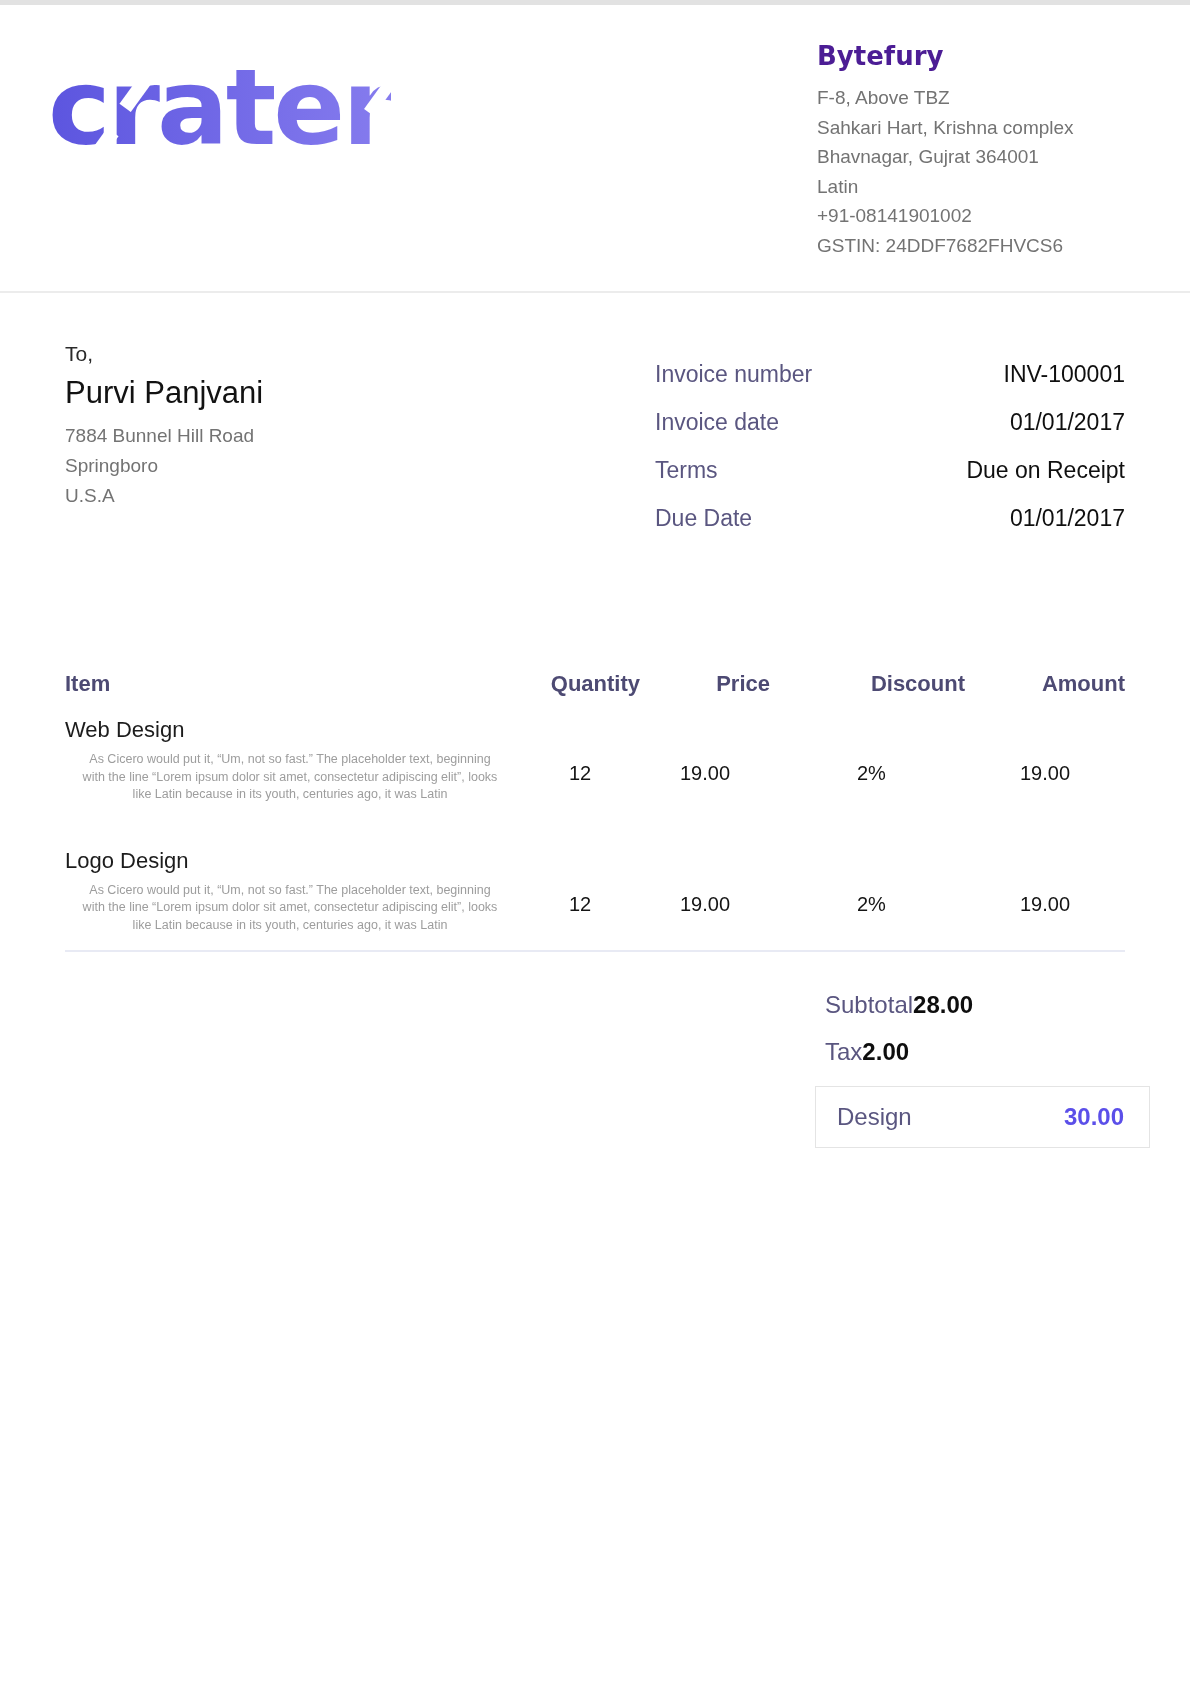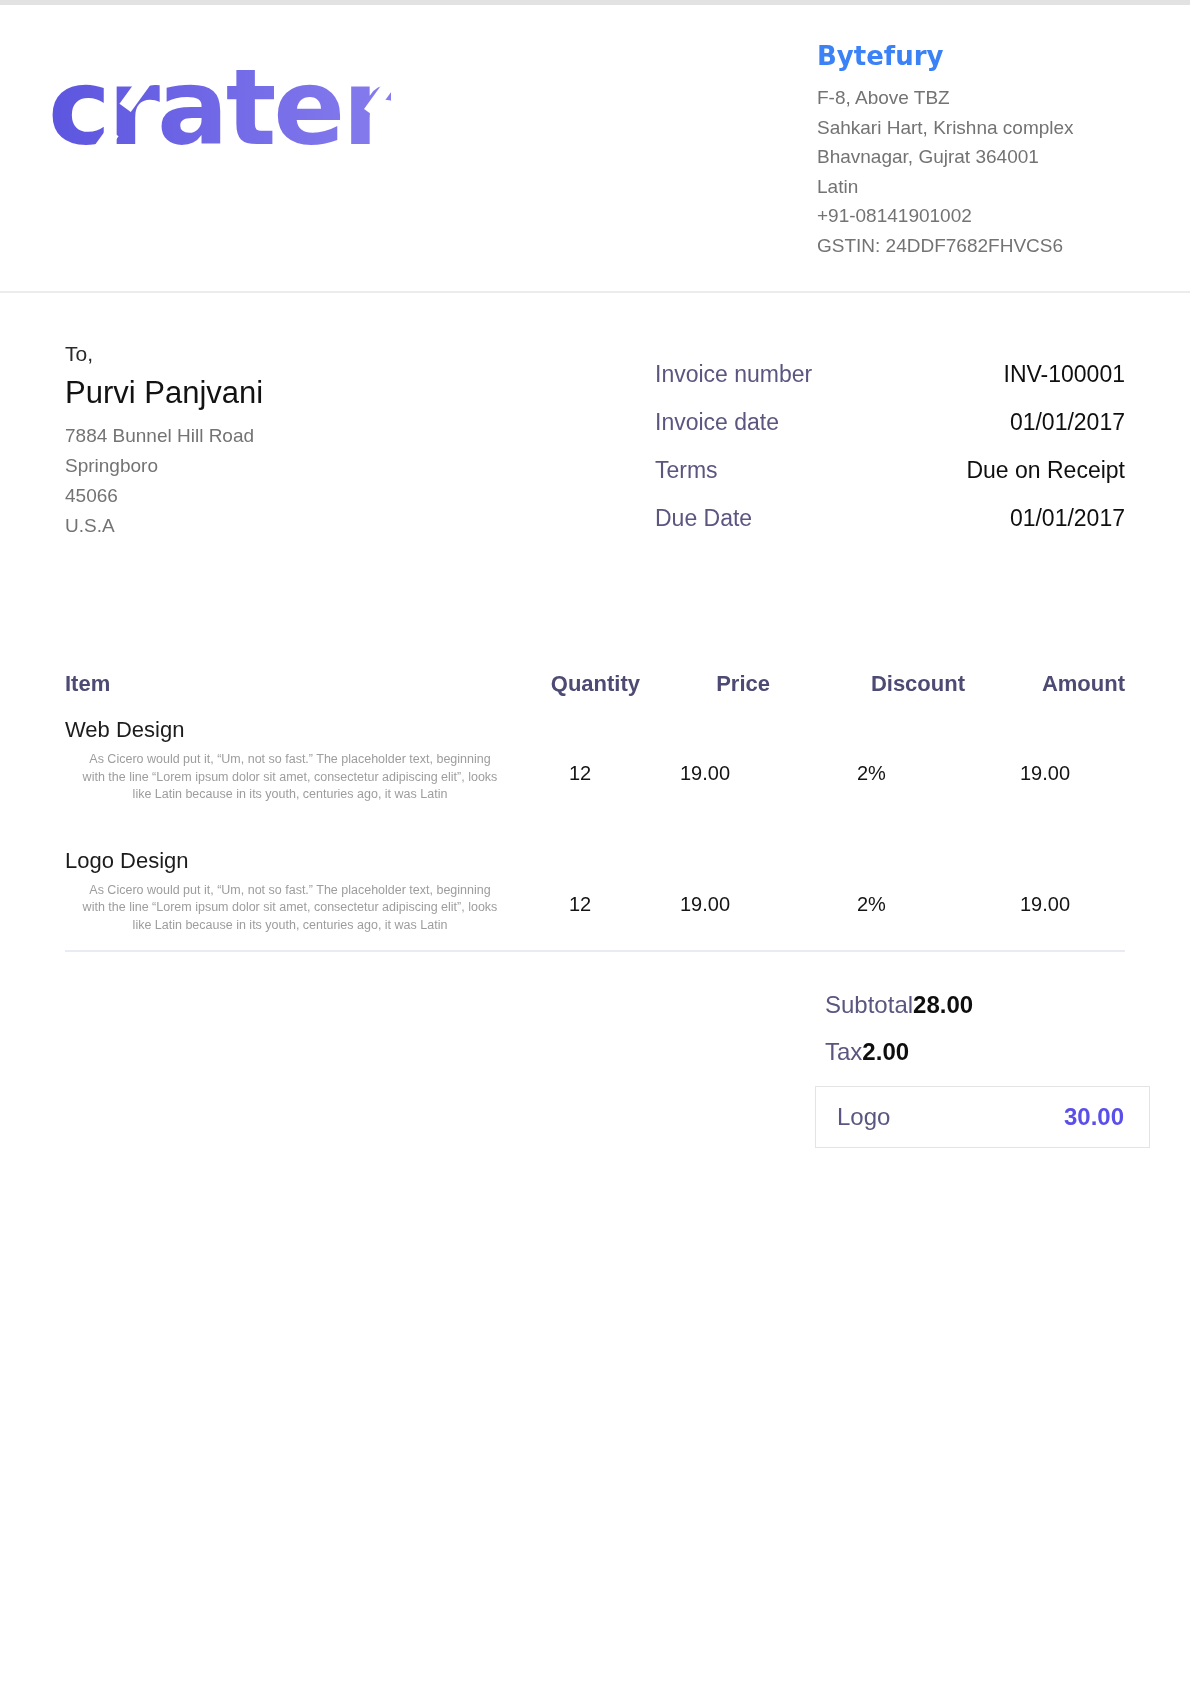--- a/index.html
+++ b/index.html
@@ -21,21 +21,21 @@
     background:linear-gradient(90deg,#5c55df 0%,#867cee 100%);
     -webkit-background-clip:text;background-clip:text;color:transparent;
   }
   .slash{position:absolute;background:#ffffff;z-index:3;}
   .slash-c-top{left:86px;top:4px;width:14px;height:54px;transform:rotate(36deg);}
   .slash-c-bottom{left:42px;top:72px;width:14px;height:54px;transform:rotate(36deg);}
   .slash-r{right:2px;top:14px;width:12px;height:48px;transform:rotate(36deg);}
   .company{width:308px;padding-top:6px;}
   .company-name{
     font-family:"DejaVu Sans",sans-serif;font-weight:bold;
-    font-size:26px;color:#3b82f6;margin:0 0 12px 0;
+    font-size:26px;color:#4c1d95;margin:0 0 12px 0;
   }
   .company-address div{font-size:19px;line-height:29.5px;color:#737373;}
   
   .content{padding:0 65px;}
   .row1{display:flex;margin-top:48px;}
   .to-block{flex:1;}
   .to-label{font-size:21px;color:#2a2a2a;line-height:26px;}
   .recipient-name{font-size:31px;color:#121212;font-weight:500;line-height:40px;margin-top:6px;}
   .recipient-address{margin-top:8px;}
   .recipient-address div{font-size:19px;line-height:30px;color:#737373;}
@@ -94,21 +94,20 @@
   </div>
 
   <div class="content">
     <div class="row1">
       <div class="to-block">
         <div class="to-label">To,</div>
         <div class="recipient-name">Purvi Panjvani</div>
         <div class="recipient-address">
           <div>7884 Bunnel Hill Road</div>
           <div>Springboro</div>
-          <div>45066</div>
           <div>U.S.A</div>
         </div>
       </div>
 
       <div class="meta">
         <div class="meta-row">
           <span class="meta-label">Invoice number</span>
           <span class="meta-value">INV-100001</span>
         </div>
         <div class="meta-row">
@@ -170,19 +169,19 @@
       <div class="totals">
         <div class="totals-row">
           <span class="totals-label">Subtotal</span>
           <span class="totals-value">28.00</span>
         </div>
         <div class="totals-row">
           <span class="totals-label">Tax</span>
           <span class="totals-value">2.00</span>
         </div>
         <div class="total-box">
-          <span class="totals-label">Logo</span>
+          <span class="totals-label">Design</span>
           <span class="total-amount">30.00</span>
         </div>
       </div>
     </div>
   </div>
 </div>
 
 </body></html>

